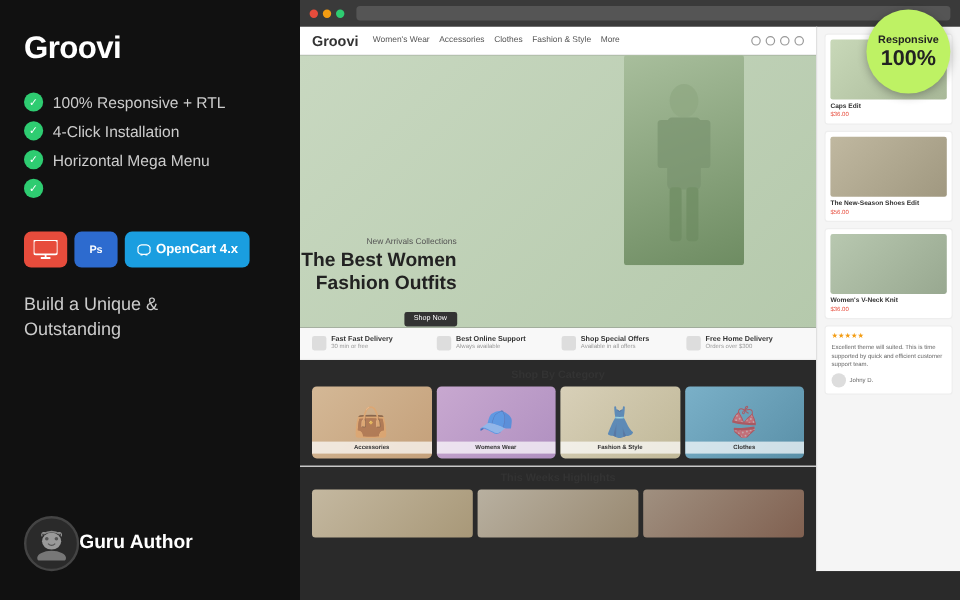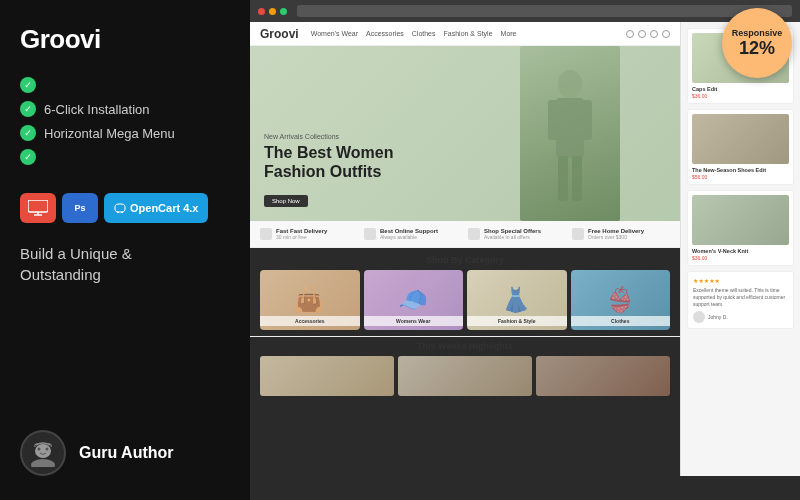--- a/index.html
+++ b/index.html
@@ -111,21 +111,21 @@
       color: #ffffff;
       font-size: 20px;
       font-weight: 700;
       line-height: 1.3;
       margin-bottom: 28px;
     }
 
     .author-section {
       display: flex;
       align-items: center;
-      gap: 13px;
+      gap: 0;
       margin-top: auto;
     }
     .author-avatar {
       width: 46px;
       height: 46px;
       background: #2a2a2a;
       border-radius: 50%;
       border: 2px solid #444;
       display: flex;
       align-items: center;
@@ -216,26 +216,27 @@
     }
 
     .store-main {
       flex: 1;
       overflow: hidden;
     }
 
     
     .hero-banner {
       background: linear-gradient(135deg, #c8d8c0 0%, #b5c9ac 100%);
-      height: 175px;
+      height: 227px;
       position: relative;
       overflow: hidden;
       display: flex;
       align-items: flex-end;
-      padding: 14px;
+      padding: 1px;
+      text-align: right;
     }
     .hero-text {
       z-index: 2;
     }
     .hero-subtitle {
       font-size: 7px;
       color: #555;
       margin-bottom: 3px;
     }
     .hero-title {
@@ -420,21 +421,21 @@
       border-radius: 50%;
     }
 
     
     .responsive-badge {
       position: absolute;
       top: 8px;
       right: 8px;
       width: 70px;
       height: 70px;
-      background: #fdba74;
+      background: #bef264;
       border-radius: 50%;
       display: flex;
       flex-direction: column;
       align-items: center;
       justify-content: center;
       z-index: 10;
       box-shadow: 0 2px 8px rgba(0,0,0,0.3);
     }
     .responsive-label {
       font-size: 9px;
@@ -451,24 +452,25 @@
   </style>
 </head>
 <body>
 
 <div class="sidebar">
   <div class="brand-title">Groovi</div>
 
   <ul class="features-list">
     <li>
       <span class="check-icon">✓</span>
+      <span>100% Responsive + RTL</span>
     </li>
     <li>
       <span class="check-icon">✓</span>
-      <span>6-Click Installation</span>
+      <span>4-Click Installation</span>
     </li>
     <li>
       <span class="check-icon">✓</span>
       <span>Horizontal Mega Menu</span>
     </li>
     <li>
       <span class="check-icon">✓</span>
     </li>
   </ul>
 
@@ -643,14 +645,14 @@
           <div class="reviewer-avatar"></div>
           <div>Johny D.</div>
         </div>
       </div>
     </div>
   </div>
 </div>
 
 <div class="responsive-badge">
   <span class="responsive-label">Responsive</span>
-  <span class="responsive-percent">12%</span>
+  <span class="responsive-percent">100%</span>
 </div>
 
 </body></html>

